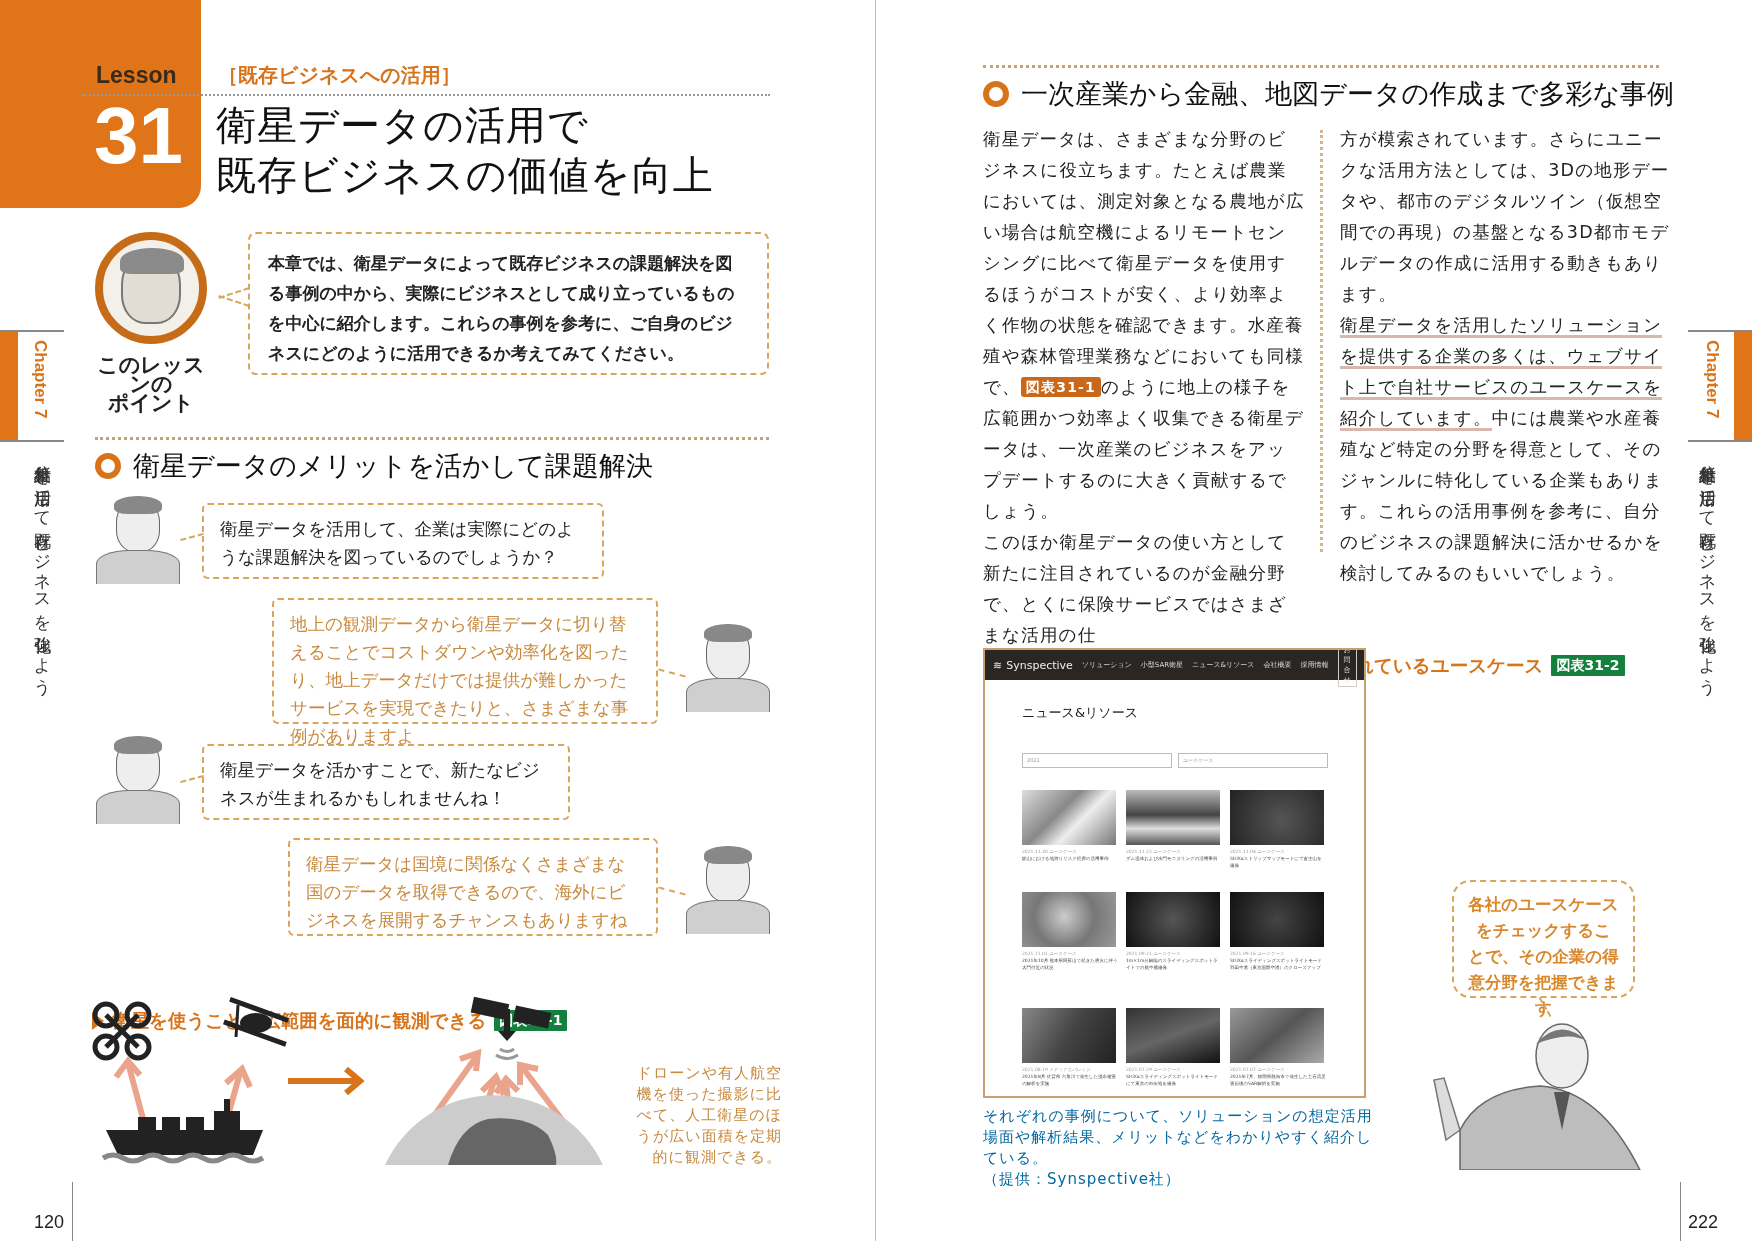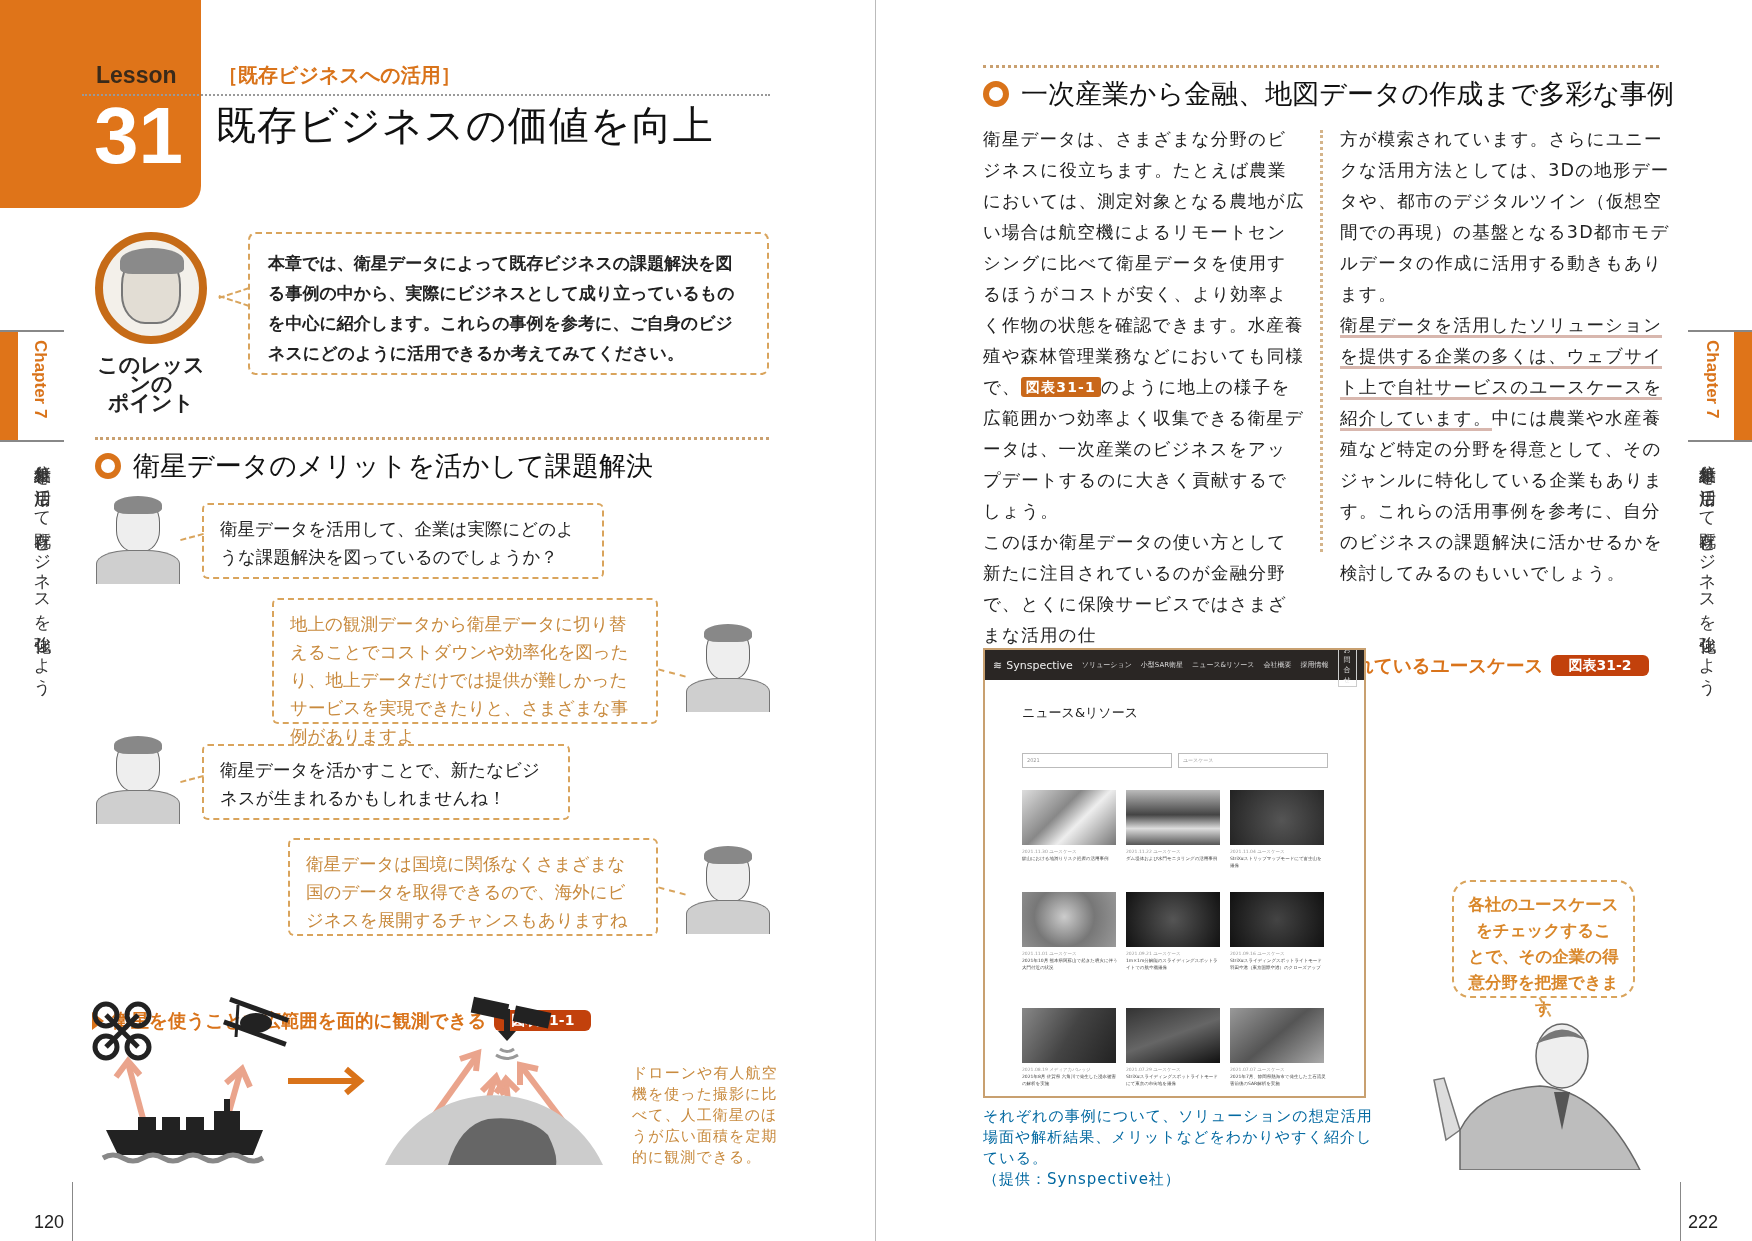--- a/index.html
+++ b/index.html
@@ -38,23 +38,23 @@
   .person{position:absolute;width:92px;height:88px;}
   .person .head{position:absolute;left:24px;top:2px;width:44px;height:54px;border-radius:45% 45% 40% 40%;background:#eee;border:1.5px solid #666;}
   .person .hair{position:absolute;left:22px;top:0;width:48px;height:18px;border-radius:50% 50% 30% 30%;background:#888;}
   .person .body{position:absolute;left:4px;top:54px;width:84px;height:34px;border-radius:40% 40% 0 0;background:#cfcfcf;border:1.5px solid #777;border-bottom:none;}
   .bubble{position:absolute;border:2px dashed #d9a45c;border-radius:6px;padding:10px 16px;font-size:17.5px;line-height:28px;}
   .bubble.dark{color:#222;}
   .bubble.light{color:#c88a3e;}
   
   .fig-title{position:absolute;display:flex;align-items:center;font-size:18.5px;font-weight:bold;}
   .fig-title .tri{width:0;height:0;border-left:12px solid #d9731a;border-top:9px solid transparent;border-bottom:9px solid transparent;margin-right:8px;}
-  .fig-badge{display:inline-block;background:#c2410c;color:#fff;font-size:14px;font-weight:bold;padding:1px 17px;border-radius:6px;margin-left:8px;line-height:19px;}
+  .fig-badge{display:inline-block;background:#15803d;color:#fff;font-size:14px;font-weight:bold;padding:1px 5px;border-radius:1px;margin-left:8px;line-height:19px;}
   .fig-badge-inline{display:inline-block;background:#c9681a;color:#fff;font-size:14px;font-weight:bold;padding:0 5px;border-radius:3px;line-height:20px;vertical-align:1px;}
-  .fig-note{position:absolute;font-size:15px;line-height:21px;color:#c88a3e;letter-spacing:1px;}
+  .fig-note{position:absolute;font-size:15px;line-height:21px;color:#c88a3e;letter-spacing:1px;text-align:right;}
   
   .col{position:absolute;font-size:17.5px;line-height:31px;color:#222;letter-spacing:1.2px;}
   .col p{margin:0;}
   .ul{border-bottom:3px solid #d8b7ae;}
   .col-divider{position:absolute;border-left:3px dotted #d4b48a;}
   
   .shot{position:absolute;left:983px;top:648px;width:383px;height:450px;border:2px solid #c8a070;background:#fff;overflow:hidden;}
   .shot .nav{height:30px;background:#2a2624;display:flex;align-items:center;padding:0 8px;color:#ddd;font-size:7px;}
   .shot .logo{font-size:11px;color:#eee;margin-right:auto;display:flex;align-items:center;gap:4px;}
   .shot .navitem{margin-left:9px;white-space:nowrap;}
@@ -73,20 +73,21 @@
 <body>
 
 <div class="page left">
 
   <div class="lesson-block"></div>
   <div class="lesson-word">Lesson</div>
   <div class="lesson-num">31</div>
   <div class="lesson-tag">［既存ビジネスへの活用］</div>
   <div class="header-dots"></div>
   <div class="lesson-title">
+    <div>衛星データの活用で</div>
     <div>既存ビジネスの価値を向上</div>
   </div>
 
   <div class="avatar-ring">
     <div class="avatar-face"></div>
   </div>
   <div class="point-label">
     <div>このレッスンの</div>
     <div>ポイント</div>
   </div>

